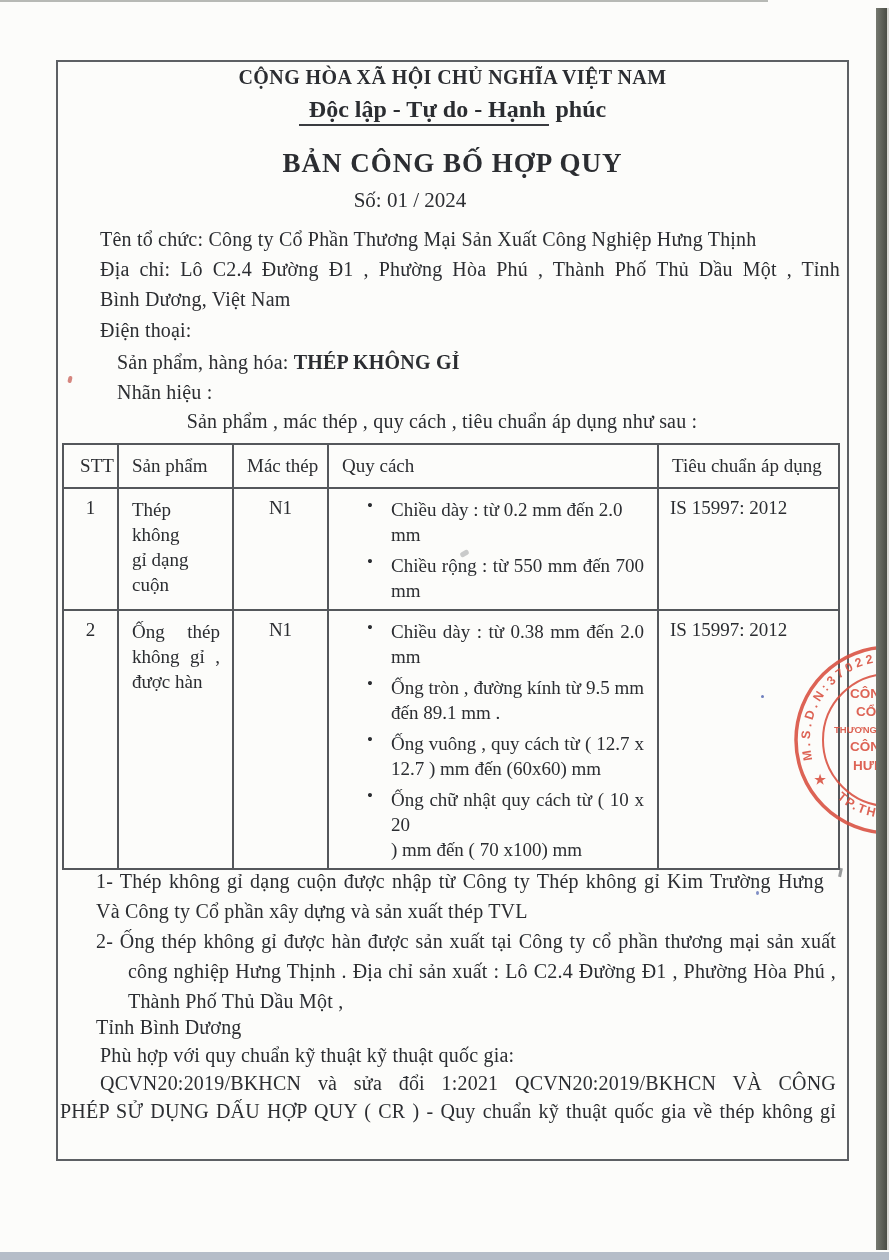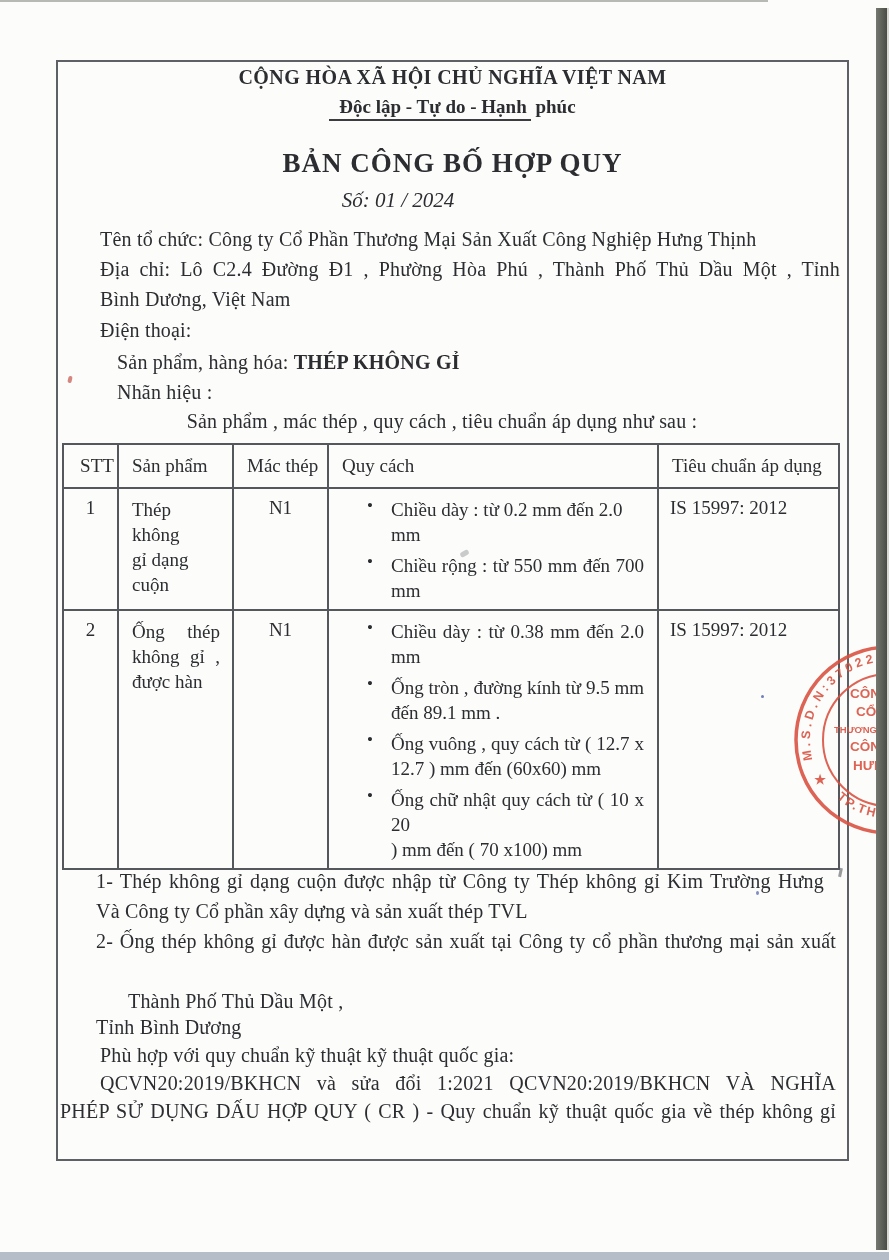--- a/index.html
+++ b/index.html
@@ -13,24 +13,24 @@
   .ctr { text-align:center; }
   .bold { font-weight:bold; }
   .body-txt { font-size:20px; line-height:30px; letter-spacing:.2px; }
   .jst { text-align:justify; text-align-last:justify; }
 
   
   .doc-box { left:56px; top:60px; width:793px; height:1101px; border:2px solid #5d6064; }
 
   
   .nat-title { left:56px; top:66px; width:793px; font-size:20px; font-weight:bold; letter-spacing:.4px; }
-  .motto     { left:56px; top:96px; width:793px; font-size:19px; font-weight:bold; }
+  .motto     { left:56px; top:96px; width:793px; font-size:24px; font-weight:bold; }
   .motto .u  { border-bottom:2px solid #3a3c40; padding:0 4px 2px 10px; }
   .doc-title { left:56px; top:148px; width:793px; font-size:27px; font-weight:bold; letter-spacing:1px; }
-  .doc-num   { left:56px; top:188px; width:684px; font-size:21px;font-style:italic; }
+  .doc-num   { left:68px; top:188px; width:684px; font-size:21px; }
 
   
   .conf-table { border-collapse:collapse; table-layout:fixed; width:776px; }
   .conf-table td { border:2px solid #54575b; vertical-align:top; font-size:19px; color:#2b2d31; }
   .conf-table tr.hdr td { vertical-align:middle; padding:2px 0 2px 13px; }
   .conf-table td.c { text-align:center; padding-left:0; }
   .cell-pad { padding:8px 12px 0 13px; }
   .cell-top { padding-top:8px; }
   .prod-line { line-height:25px; }
   .spec { position:relative; padding:0 13px 0 62px; margin-bottom:6px; }
@@ -148,24 +148,25 @@
         </div>
       </td>
       <td class="std">IS 15997: 2012</td>
     </tr>
   </tbody>
     </table>
 
   <div class="abs body-txt jst" style="left:96px; top:866px; width:728px;">1- Thép không gỉ dạng cuộn được nhập từ Công ty Thép không gỉ Kim Trường Hưng</div>
   <div class="abs body-txt" style="left:96px; top:896px; width:700px;">Và Công ty Cổ phần xây dựng và sản xuất thép TVL</div>
   <div class="abs body-txt jst" style="left:96px; top:926px; width:740px;">2- Ống thép không gỉ được hàn được sản xuất tại Công ty cổ phần thương mại sản xuất</div>
+  <div class="abs body-txt jst" style="left:128px; top:956px; width:708px;">công nghiệp Hưng Thịnh . Địa chỉ sản xuất : Lô C2.4 Đường Đ1 , Phường Hòa Phú ,</div>
   <div class="abs body-txt" style="left:128px; top:986px; width:500px;">Thành Phố Thủ Dầu Một ,</div>
   <div class="abs body-txt" style="left:96px; top:1012px; width:400px;">Tỉnh Bình Dương</div>
   <div class="abs body-txt" style="left:100px; top:1040px; width:600px;">Phù hợp với quy chuẩn kỹ thuật kỹ thuật quốc gia:</div>
-  <div class="abs body-txt jst" style="left:100px; top:1068px; width:736px;">QCVN20:2019/BKHCN và sửa đổi 1:2021 QCVN20:2019/BKHCN VÀ NGHĨA</div>
+  <div class="abs body-txt jst" style="left:100px; top:1068px; width:736px;">QCVN20:2019/BKHCN và sửa đổi 1:2021 QCVN20:2019/BKHCN VÀ CÔNG</div>
   <div class="abs body-txt jst" style="left:60px; top:1096px; width:776px;">PHÉP SỬ DỤNG DẤU HỢP QUY ( CR ) - Quy chuẩn kỹ thuật quốc gia về thép không gỉ</div>
 
   <svg class="abs stamp" viewBox="0 0 220 250">
     <g fill="none" stroke="#d94f3f">
       <circle cx="149" cy="122" r="93" stroke-width="3.5"></circle>
       <circle cx="149" cy="122" r="66" stroke-width="2"></circle>
     </g>
     <defs>
       <path id="ringPath" d="M 73.1 143.8 A 79 79 0 0 1 217.4 82.5"></path>
       <path id="botPath" d="M 96.8 180 A 78 78 0 0 0 201.2 180"></path>

